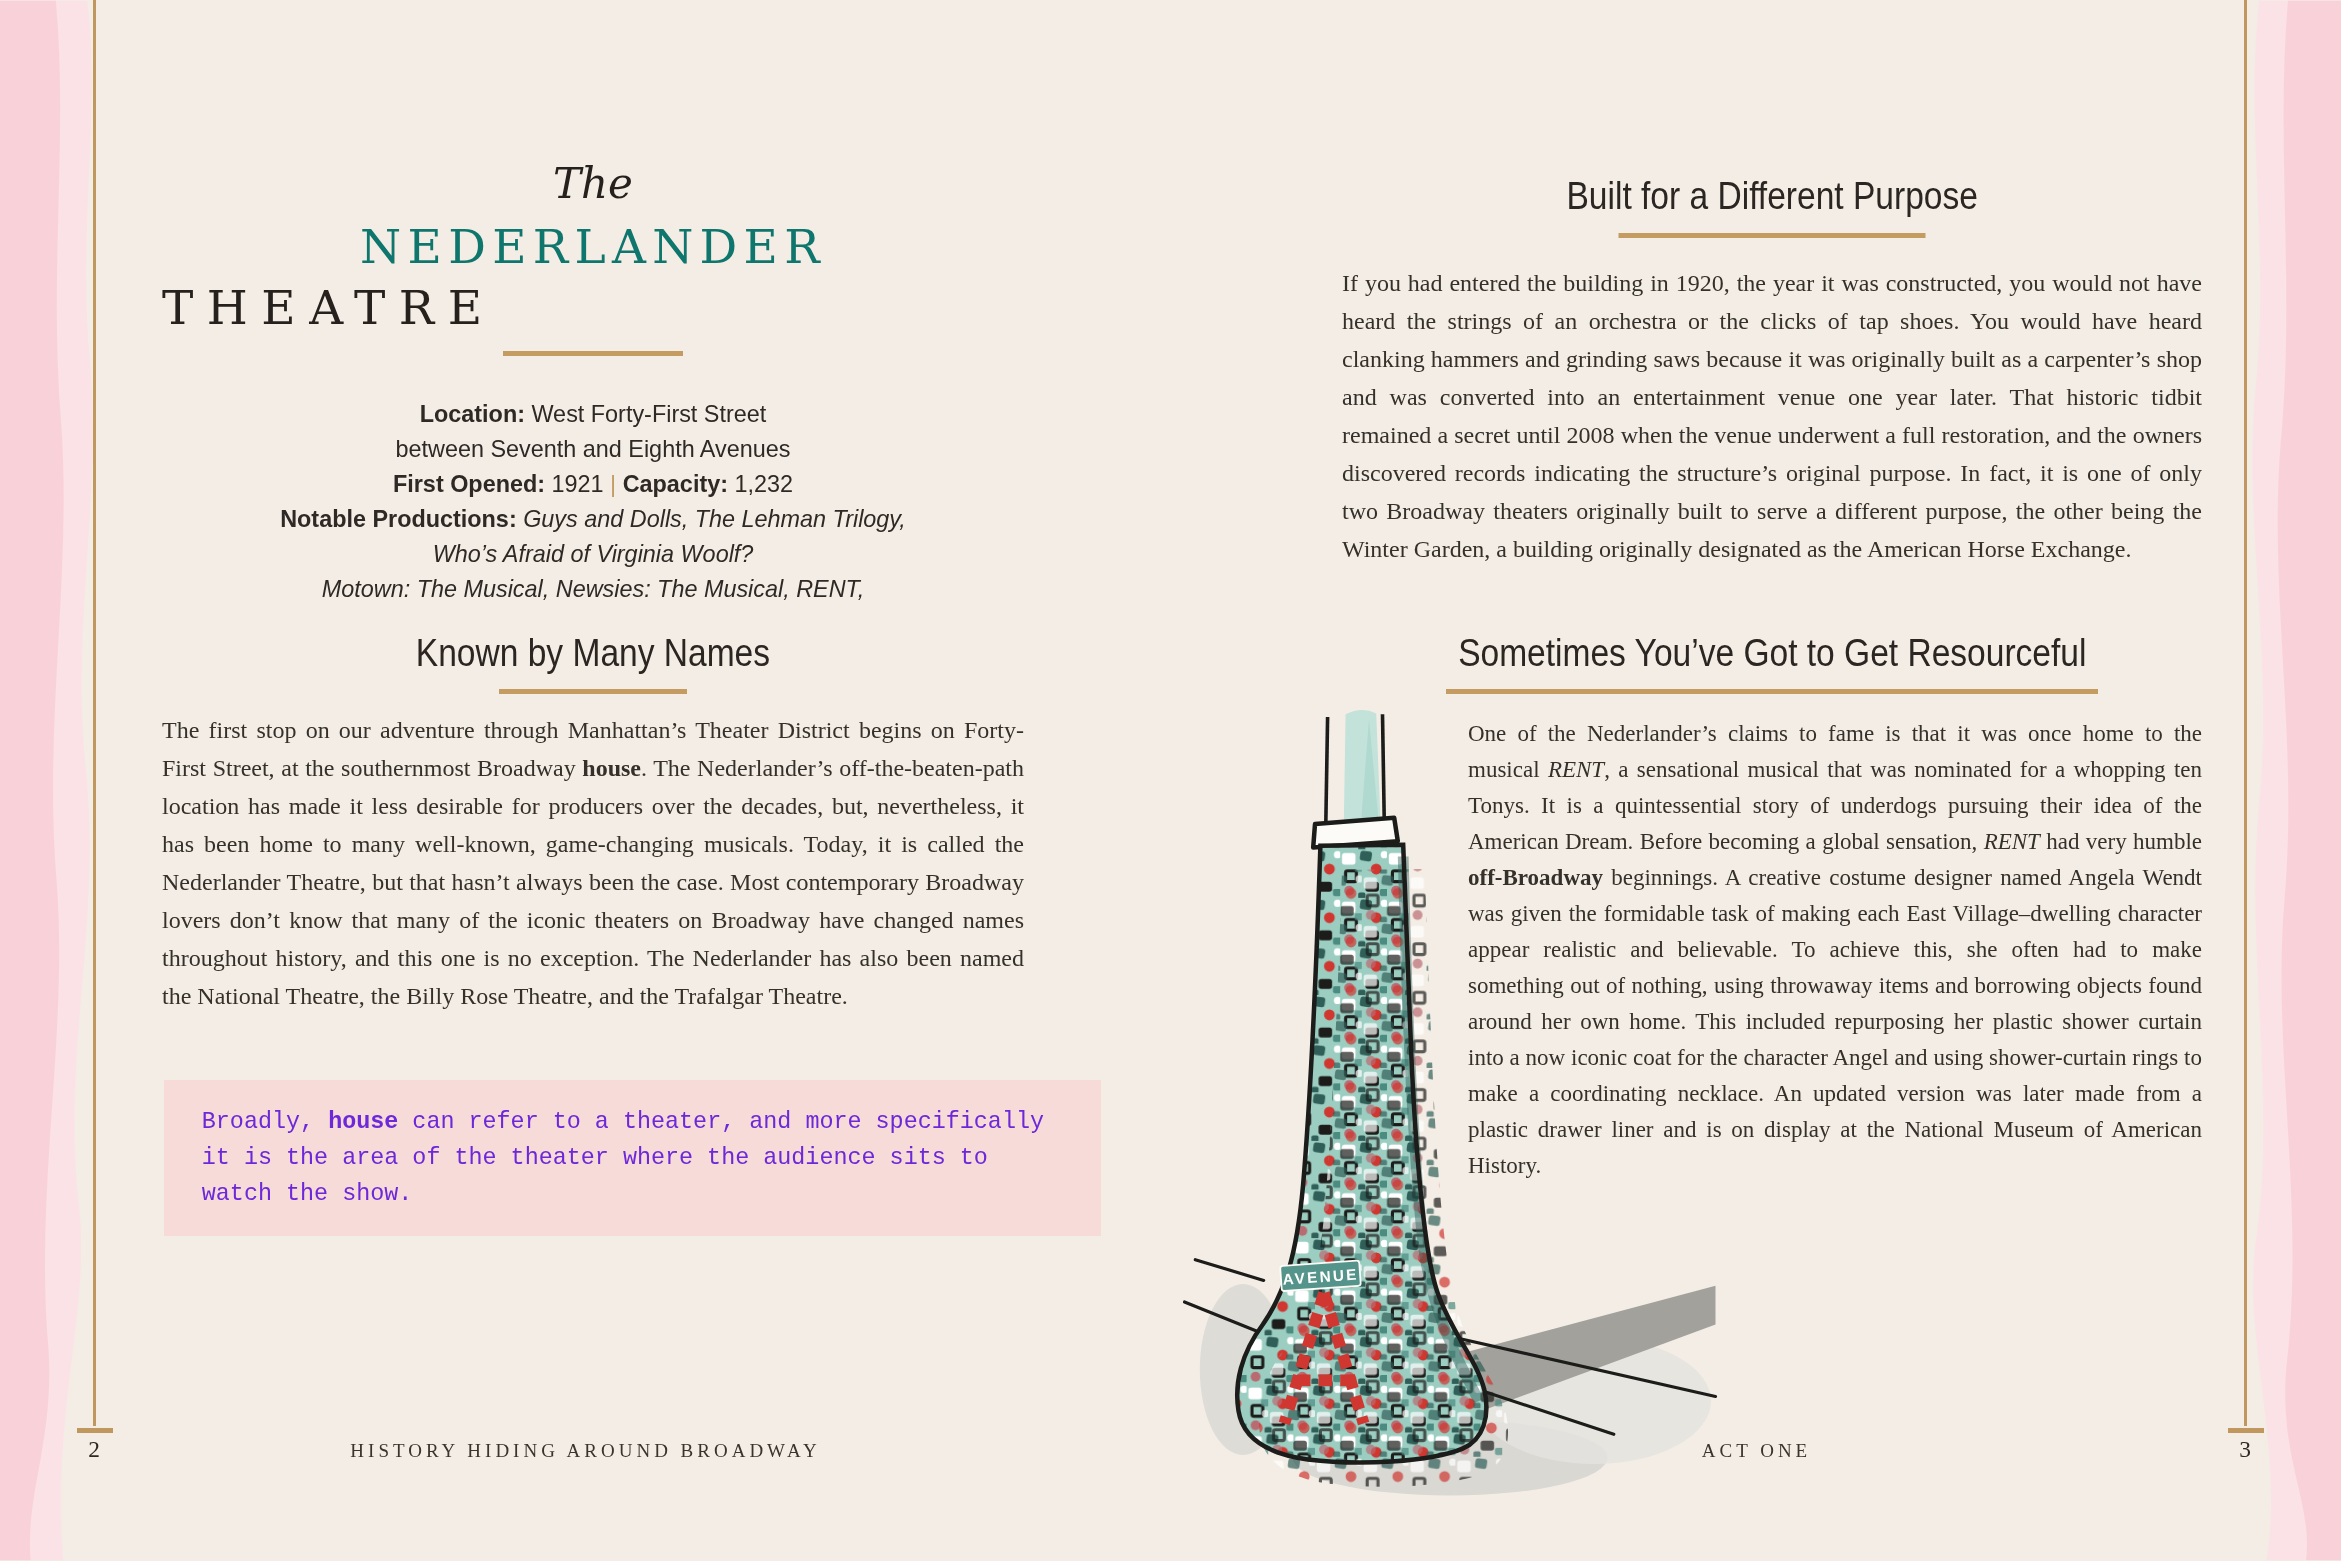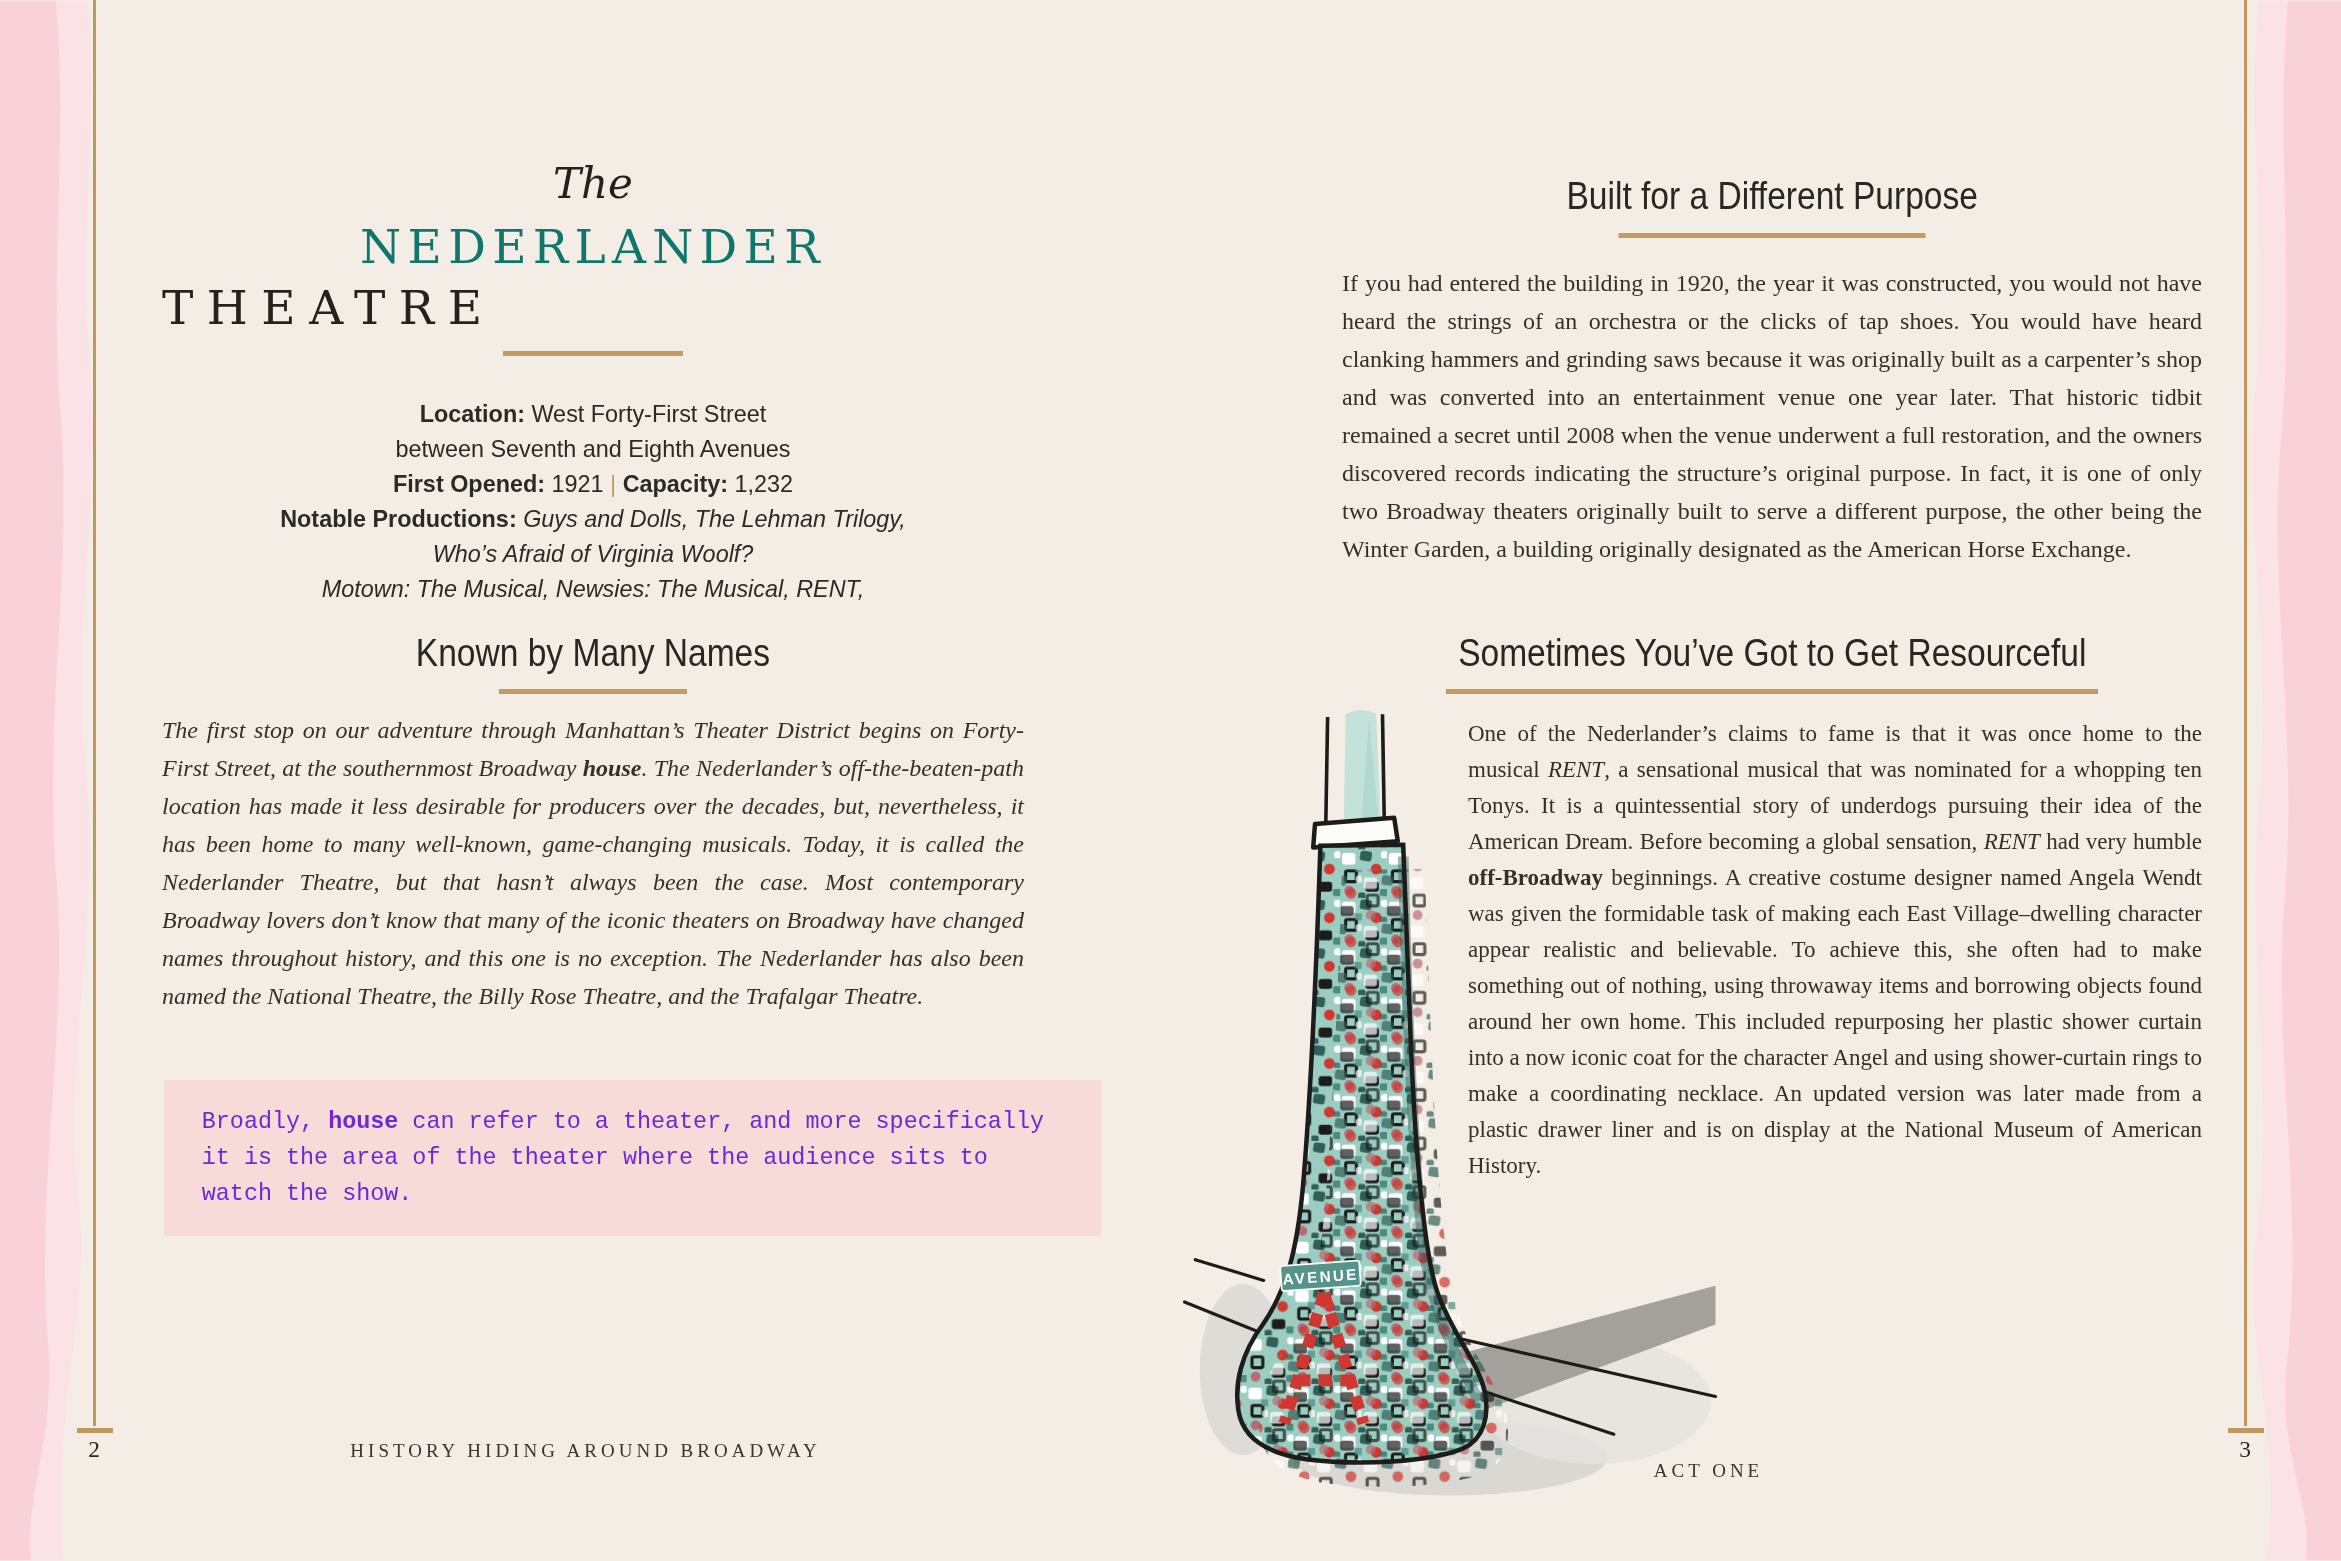--- a/index.html
+++ b/index.html
@@ -42,21 +42,21 @@
   .rg{color:#c49c62;}
 
   .h-wrap{position:absolute;left:0;right:0;text-align:center;white-space:nowrap;}
   .h-sec{display:inline-block;transform:scaleX(.86);transform-origin:center;
          font-family:"Liberation Sans",sans-serif;font-weight:400;font-size:39px;color:#2b2622;}
   .h-left{top:631px;}
   .h-r1{top:174px;}
   .h-r2{top:631px;}
 
   .para{position:absolute;text-align:justify;color:#35302a;}
-  .para-left{top:711px;left:0;width:862px;font-size:24px;line-height:38px;font-style:italic;}
+  .para-left{top:711px;left:0;width:862px;font-size:24px;line-height:38px;}
   .para-r1{top:264px;left:0;width:860px;font-size:24px;line-height:38px;}
   .para-r2{position:absolute;top:716px;left:1468px;width:734px;text-align:justify;
            font-size:23px;line-height:36px;color:#35302a;}
 
   .callout{position:absolute;top:1080px;left:1.8px;width:937px;box-sizing:border-box;
            background:#f7dbd8;padding:24px 45px 24px 38px;
            font-family:Liberation Mono, monospace;font-size:23.4px;line-height:36px;color:#6d28d9;}
 
   .sign-text{font-family:"Liberation Sans",sans-serif;font-weight:700;font-size:17px;
              letter-spacing:2.5px;fill:#ffffff;}
@@ -82,21 +82,21 @@
 
   <div class="gold-rule" style="left:93px;"></div>
   <div class="gold-crossbar" style="left:77px;"></div>
   <div class="page-num" style="left:67px;">2</div>
 
   <div class="gold-rule" style="left:2244px;"></div>
   <div class="gold-crossbar" style="left:2228px;"></div>
   <div class="page-num" style="left:2218px;">3</div>
 
   <div class="footer" style="left:0;">HISTORY HIDING AROUND BROADWAY</div>
-  <div class="footer" style="left:1123px;margin-top:20px;">ACT ONE</div>
+  <div class="footer" style="left:1171px;">ACT ONE</div>
 
   <div class="col-left">
 
     <div class="title-pre">The</div>
     <div class="title-1">NEDERLANDER</div>
     <div class="title-2">THEATRE</div>
     <div class="rule-gold rule-title"></div>
 
     <div class="info">
       <div><span class="rb">Location:</span><span> West Forty-First Street</span></div>

